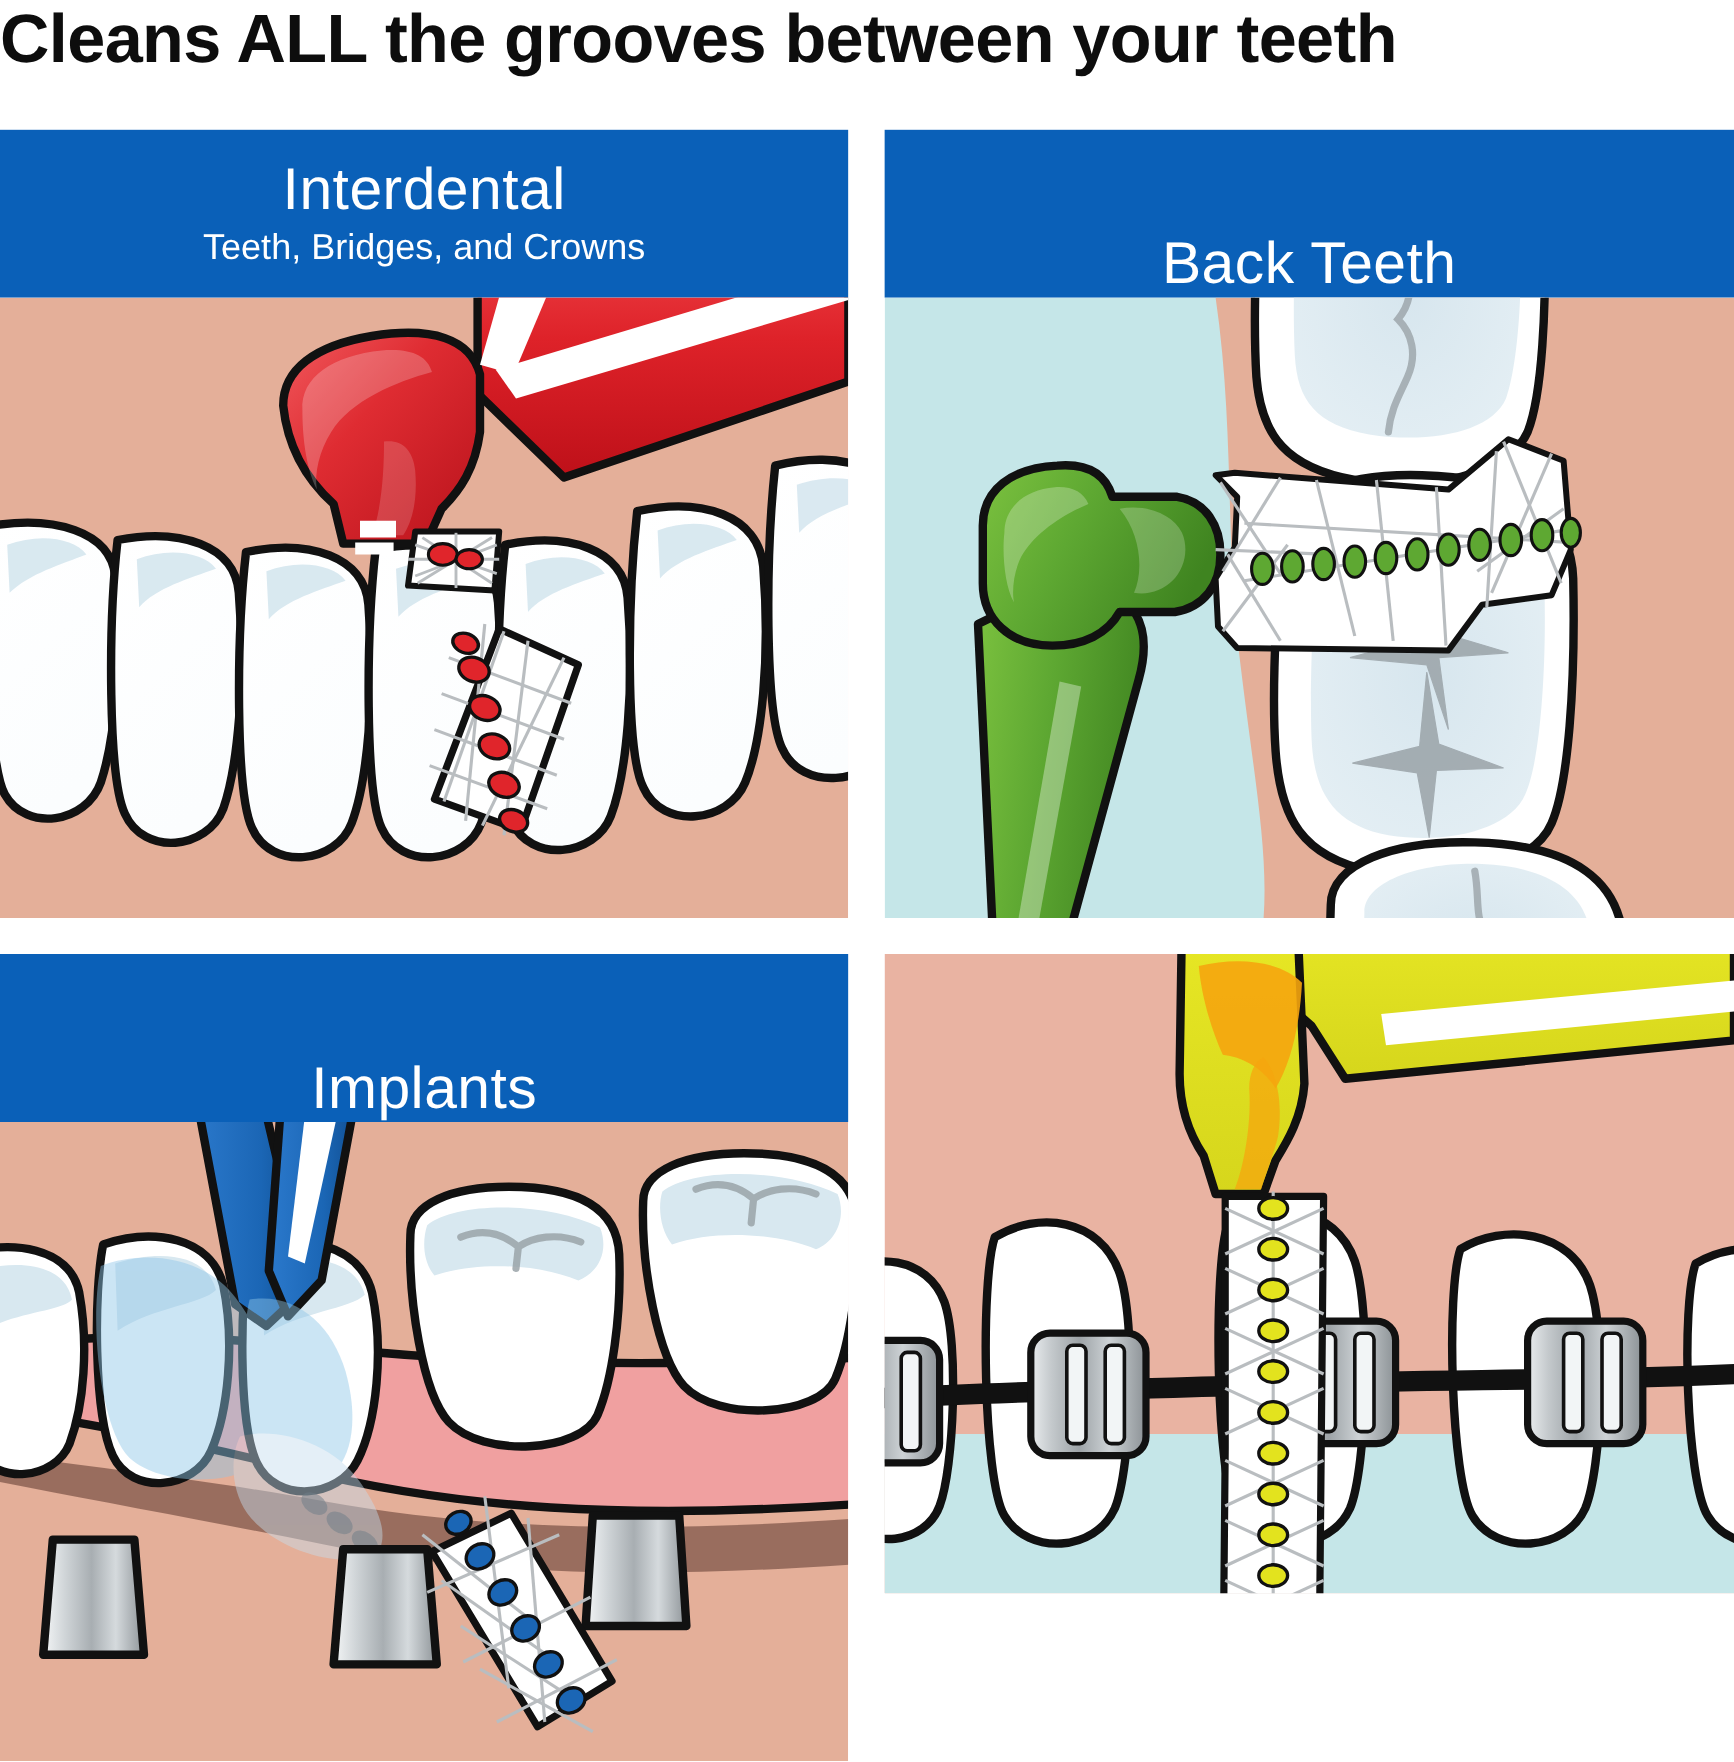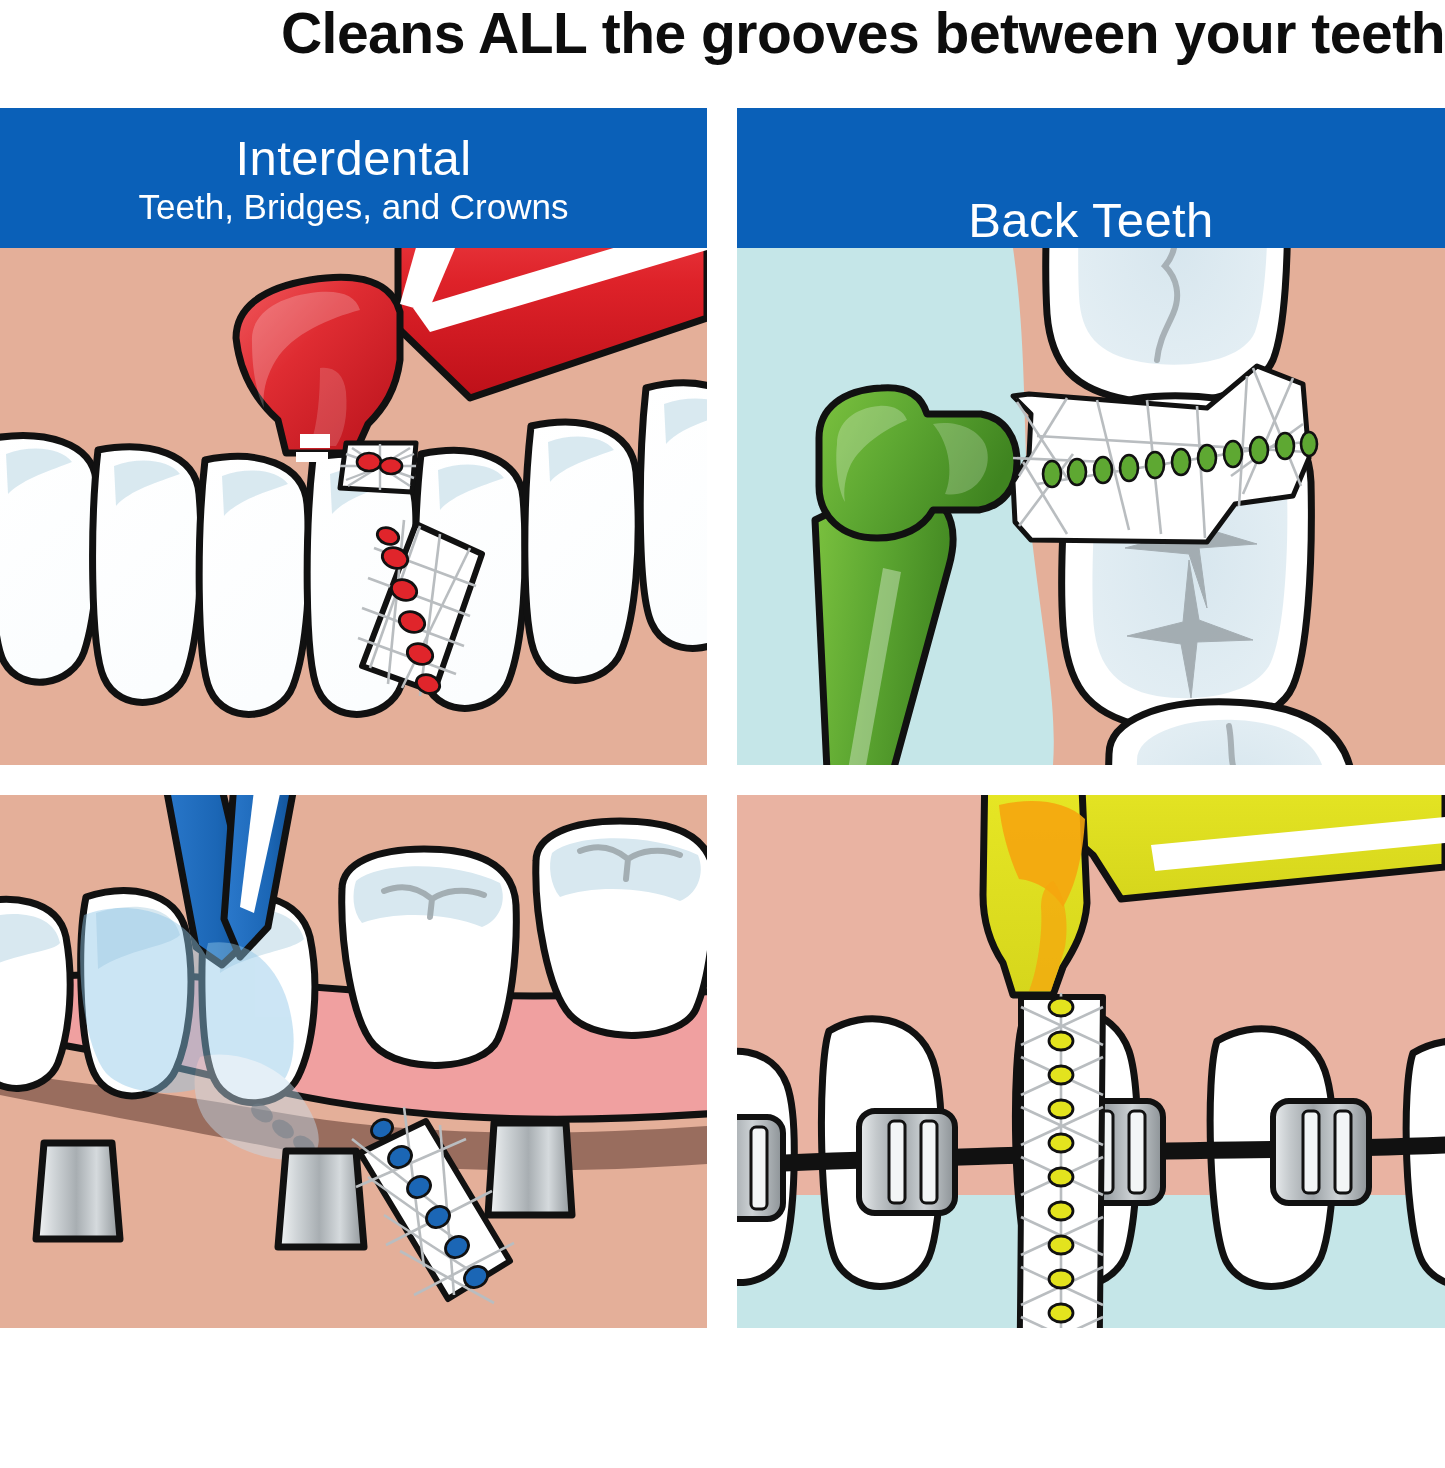--- a/index.html
+++ b/index.html
@@ -21,21 +21,21 @@
   }
 
   
   .main-title {
     position: absolute;
     left: 0;
     top: 0;
     width: 1445px;
     height: 90px;
     line-height: 66px;
-    text-align: right;
+    text-align: left;
     font-size: 57px;
     font-weight: bold;
     color: #0d0d0d;
     letter-spacing: -0.5px;
     white-space: nowrap;
   }
 
   
   .grid {
     position: absolute;
@@ -69,21 +69,21 @@
   }
   .panel-header.tall-single { justify-content: flex-end; }
   .panel-title {
     font-size: 49px;
     line-height: 56px;
     font-weight: normal;
     letter-spacing: 0.4px;
     white-space: nowrap;
   }
   .panel-subtitle {
-    font-size: 35px;
+    font-size: 30px;
     line-height: 38px;
     font-weight: normal;
     white-space: nowrap;
     margin-top: 2px;
   }
 
   .panel-art {
     position: relative;
     width: 100%;
     height: 517px;
@@ -290,20 +290,23 @@
               <ellipse cx="522" cy="202" rx="9" ry="13"></ellipse>
               <ellipse cx="548" cy="198" rx="9" ry="13"></ellipse>
               <ellipse cx="572" cy="196" rx="8" ry="12"></ellipse>
             </g>
           </g>
         </svg>
       </div>
     </div>
 
     <div class="panel p-implants">
+      <div class="panel-header tall-single">
+        <div class="panel-title">Implants</div>
+      </div>
       <div class="panel-art">
         <svg class="art-svg" viewBox="0 0 707 533" preserveAspectRatio="xMidYMid slice">
           <defs>
             <linearGradient id="blueShaft" x1="0" y1="0" x2="1" y2="0">
               <stop offset="0%" stop-color="#2B79CC"></stop>
               <stop offset="60%" stop-color="#1B66B5"></stop>
               <stop offset="100%" stop-color="#0F4C8E"></stop>
             </linearGradient>
             <linearGradient id="abutG" x1="0" y1="0" x2="1" y2="0">
               <stop offset="0%" stop-color="#F4F6F7"></stop>

